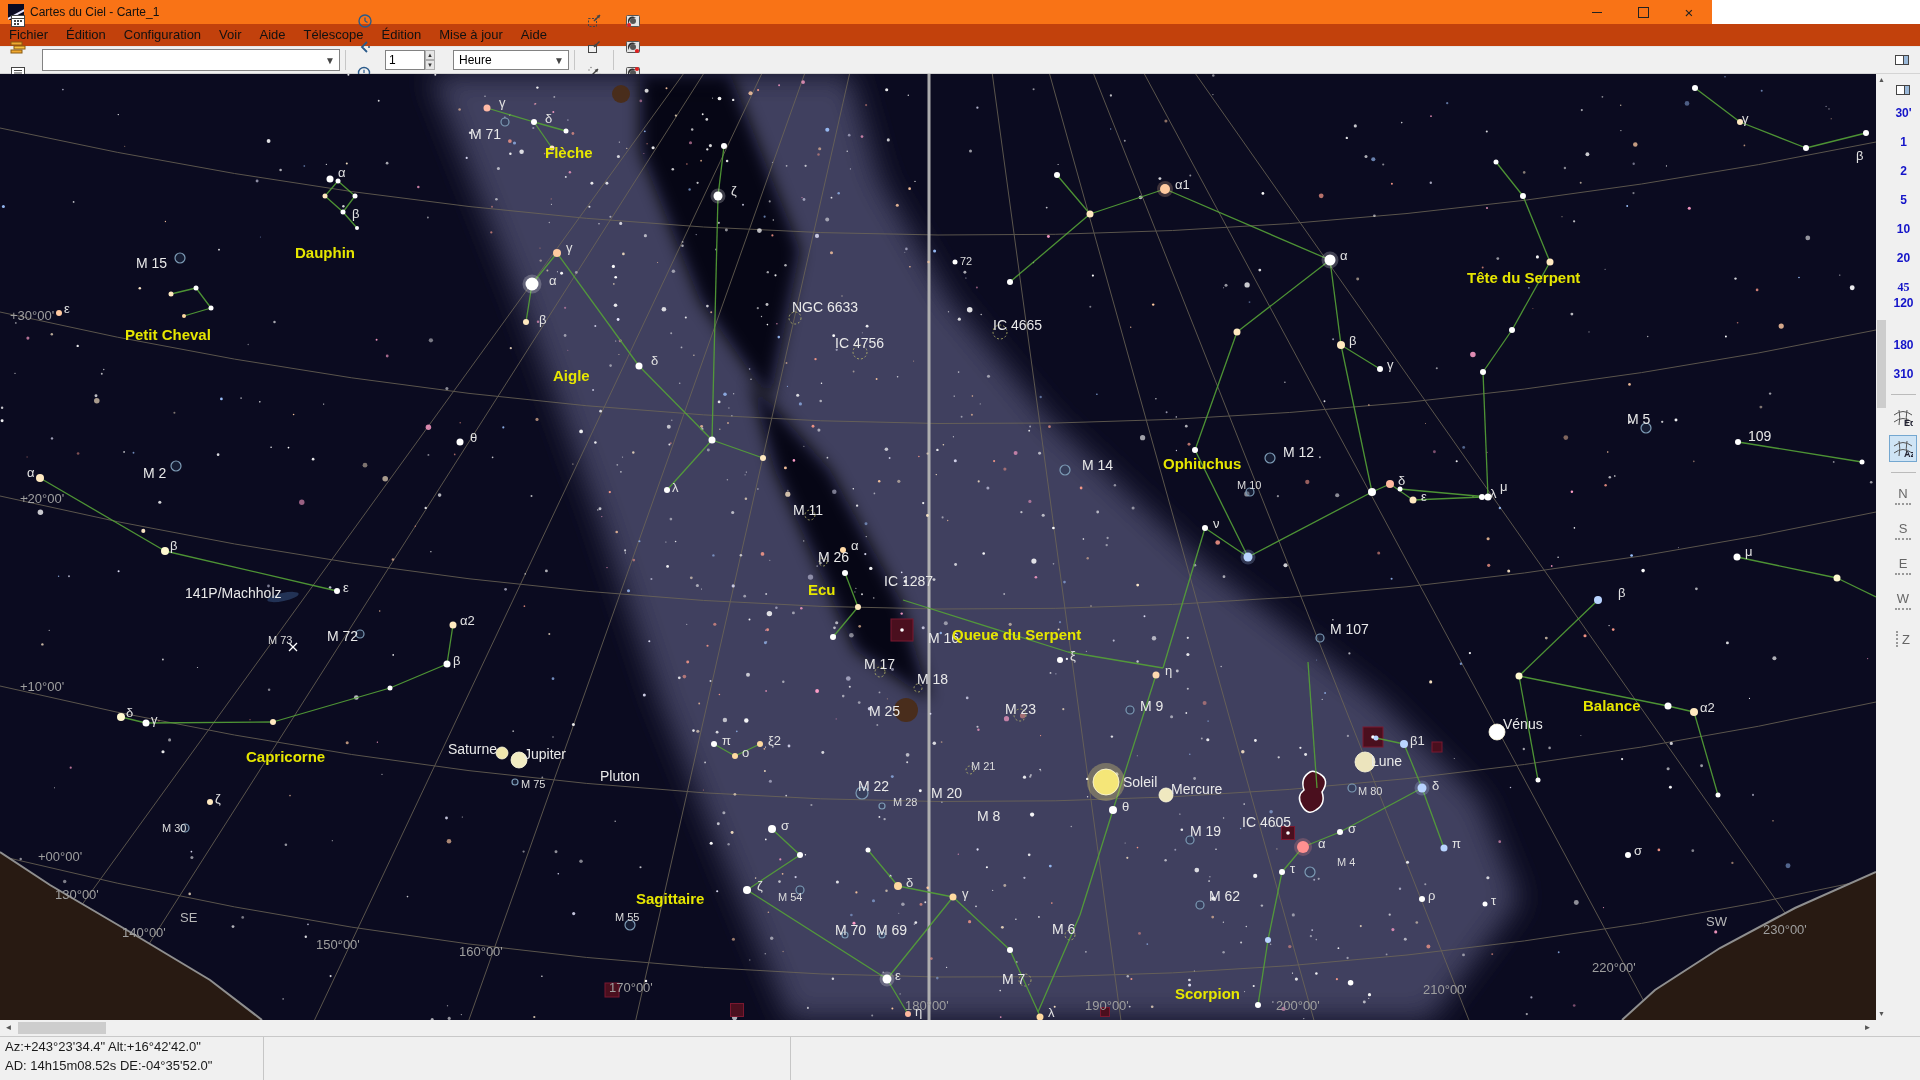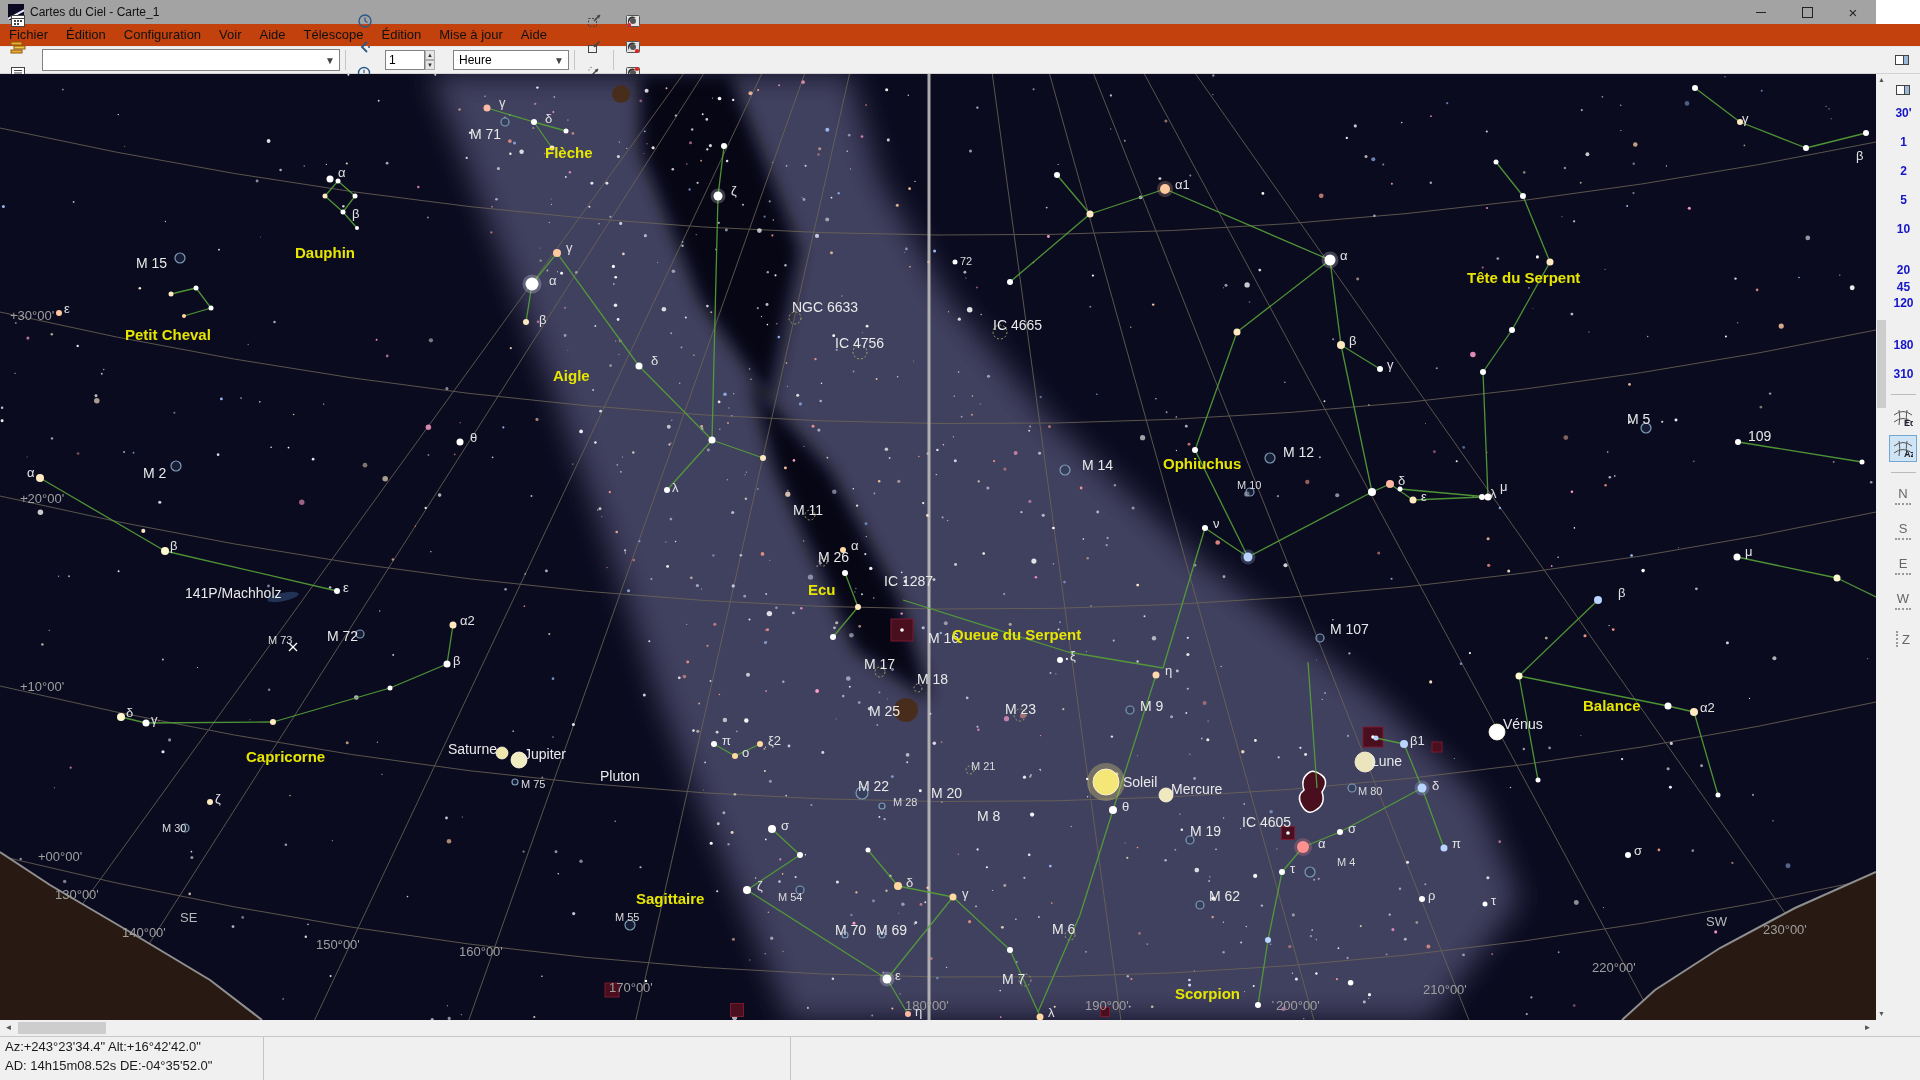--- a/index.html
+++ b/index.html
@@ -1,20 +1,20 @@
 <!DOCTYPE html>
 <html><head>
 <meta charset="utf-8">
 <style>
   html,body{margin:0;padding:0;width:1920px;height:1080px;overflow:hidden;
     font-family:"Liberation Sans",sans-serif;background:#fff;user-select:none}
   #app{position:relative;width:1920px;height:1080px;background:#fff}
 
   
-  .titlebar{position:absolute;left:0;top:0;width:1876px;height:24px;background:#a3a3a3;
+  .titlebar{position:absolute;left:0;top:0;width:1712px;height:24px;background:#f97316;
     display:flex;align-items:center;font-size:12px;color:#111}
   .app-icon{width:16px;height:16px;margin:0 6px 0 8px;background:#0a0a22;position:relative;overflow:hidden}
   .app-icon::after{content:"";position:absolute;left:-2px;top:9px;width:22px;height:2px;background:#e8e8ff;transform:rotate(-28deg)}
   .win-btns{margin-left:auto;display:flex;height:24px}
   .win-btn{width:46px;height:24px;display:flex;align-items:center;justify-content:center;color:#222;font-size:13px}
   .win-btn .minus{width:10px;height:1px;background:#222}
   .win-btn .box{width:9px;height:9px;border:1px solid #222}
   .win-btn .x{font-size:15px;line-height:15px}
 
   
@@ -1648,22 +1648,22 @@
         <svg width="18" height="18" viewBox="0 0 18 18">
           <rect x="2.5" y="4.5" width="13" height="9" fill="#fff" stroke="#444"></rect>
           <rect x="10.5" y="4.5" width="5" height="9" fill="#9ab8d8" stroke="#444"></rect>
         </svg>
       </div>
       <div class="fov-btn" style="top: 26px;">30'</div>
       <div class="fov-btn" style="top: 55px;">1</div>
       <div class="fov-btn" style="top: 84px;">2</div>
       <div class="fov-btn" style="top: 113px;">5</div>
       <div class="fov-btn" style="top: 142px;">10</div>
-      <div class="fov-btn" style="top: 183px;">20</div>
-      <div class="fov-btn" style="top: 200px;">45</div>
+      <div class="fov-btn" style="top: 171px;">20</div>
+      <div class="fov-btn" style="top: 200px; font-family: Liberation Serif, serif;">45</div>
       <div class="fov-btn" style="top: 216px;">120</div>
       <div class="fov-btn" style="top: 258px;">180</div>
       <div class="fov-btn" style="top: 287px;">310</div>
       <div class="coord-btn" style="top: 330px; align-items: center;">
         <svg width="20" height="19" viewBox="0 0 20 19">
           <g fill="none" stroke="#555">
             <path d="M1,14 Q10,7 19,14"></path>
             <path d="M1,7 Q10,0 19,7"></path>
             <path d="M6,2 Q7.5,9 6,17"></path>
             <path d="M14,2 Q12.5,9 14,17"></path>

